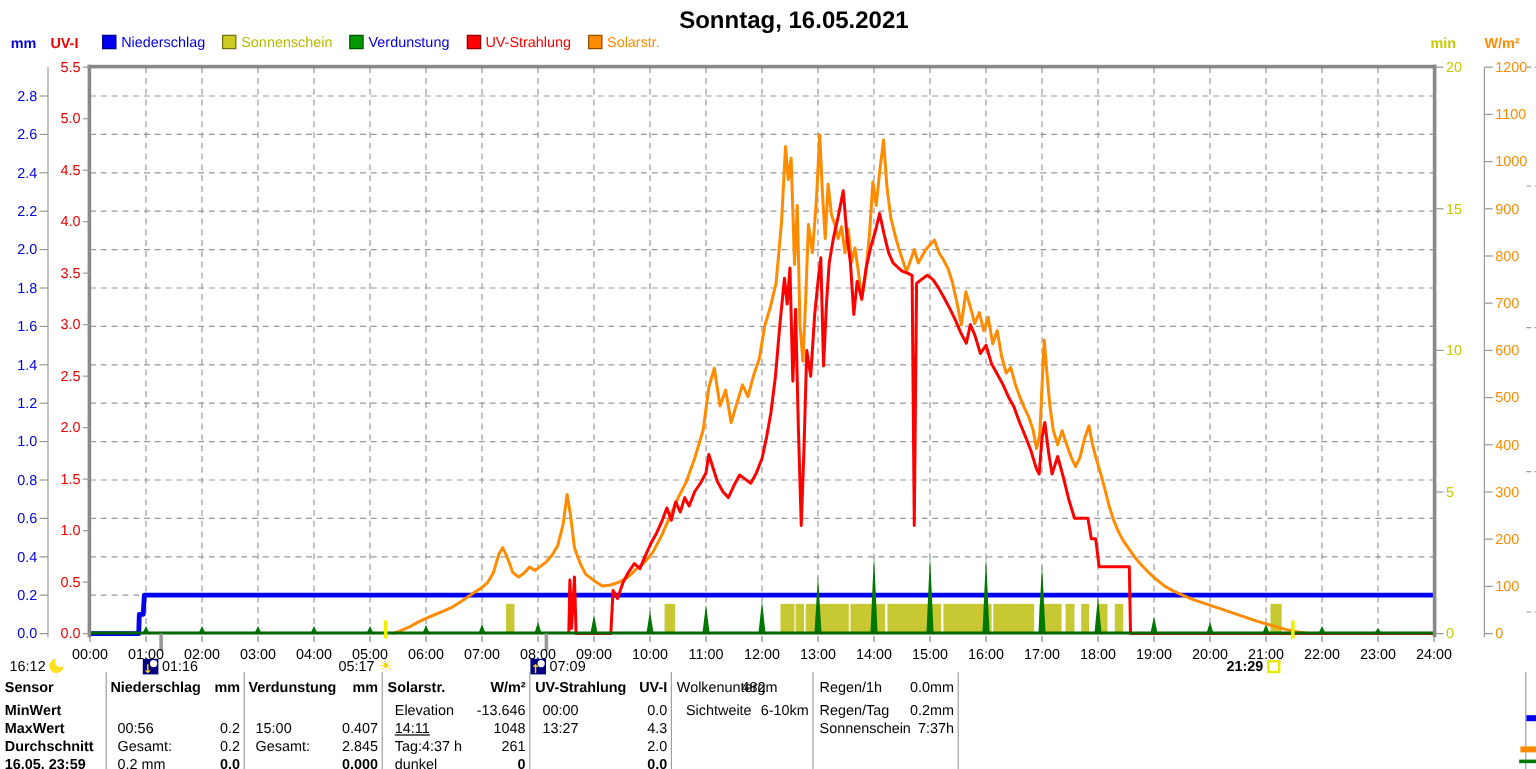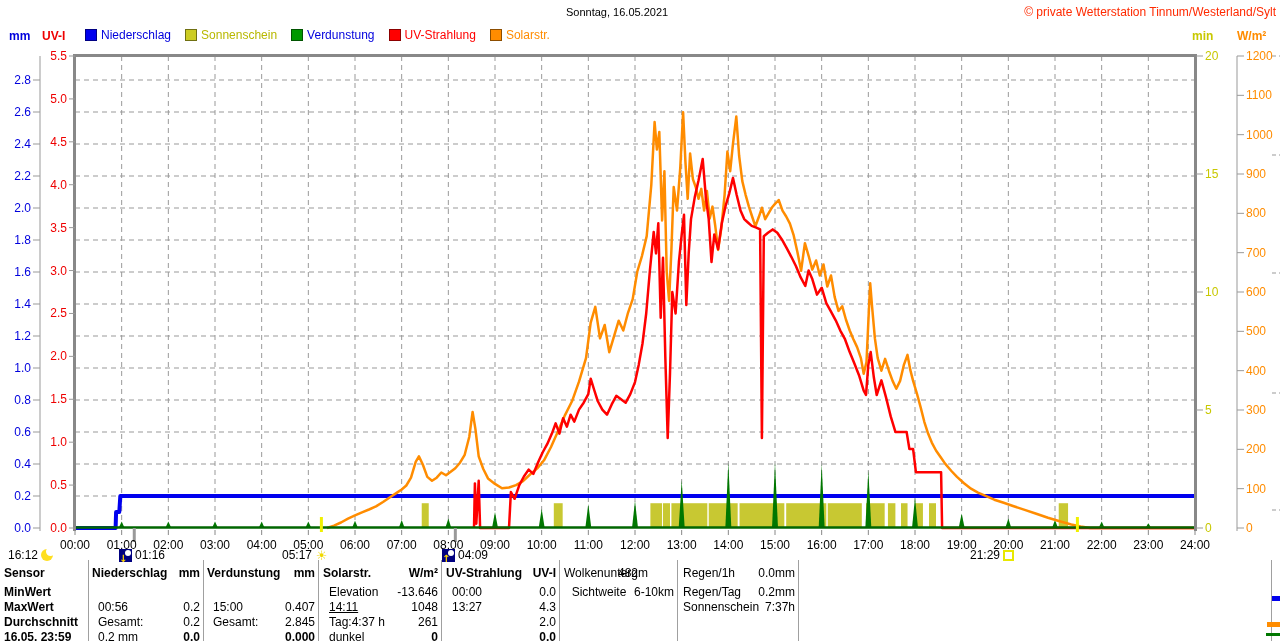--- a/index.html
+++ b/index.html
@@ -1,19 +1,19 @@
 <!DOCTYPE html>
 <html><head>
 <meta charset="utf-8">
 <style>
   html,body{margin:0;padding:0;background:#fff;}
   #app{position:relative;width:1280px;height:641px;background:#fff;overflow:hidden;
        font-family:"Liberation Sans",sans-serif;}
   .abs{position:absolute;}
-  .title{font-size:11px;color:#000;white-space:nowrap;}
+  .title{font-size:20px;color:#000;white-space:nowrap;font-weight:bold;}
   .copyright{font-size:12px;color:#ff2a00;white-space:nowrap;}
   .axisname{font-size:12px;font-weight:bold;white-space:nowrap;}
   .legend{display:flex;gap:14px;align-items:center;font-size:12px;white-space:nowrap;}
   .legend .item{display:flex;align-items:center;gap:4px;}
   .legend .sq{width:12px;height:12px;border:1px solid rgba(0,0,0,.45);box-sizing:border-box;}
   .marker{position:absolute;top:548px;height:14px;display:flex;align-items:center;gap:3px;
           font-size:12px;color:#000;white-space:nowrap;}
   .icon{display:inline-block;position:relative;}
   .moon{width:12px;height:12px;border-radius:50%;background:#ffdf20;}
   .moon:after{content:"";position:absolute;left:5px;top:-2px;width:9px;height:9px;border-radius:50%;background:#fff;}
@@ -26,21 +26,20 @@
   .cell{font-size:12px;color:#000;white-space:nowrap;}
   .cell.b{font-weight:bold;}
   .sep{position:absolute;width:1px;background:#a0a0a0;}
   svg text{font-family:"Liberation Sans",sans-serif;}
 </style>
 </head>
 <body>
 
 <div id="app">
   <div class="abs title" style="left:566px;top:6px;">Sonntag, 16.05.2021</div>
-  <div class="abs copyright" style="right:4px;top:5px;">© private Wetterstation Tinnum/Westerland/Sylt</div>
 
   <div class="abs axisname" style="left:9px;top:29px;color:#0000dd;">mm</div>
   <div class="abs axisname" style="left:42px;top:29px;color:#ee0000;">UV-I</div>
   <div class="abs axisname" style="left:1192px;top:29px;color:#c8c800;">min</div>
   <div class="abs axisname" style="left:1237px;top:29px;color:#ff8c00;">W/m²</div>
 
   <div class="abs legend" style="left:85px;top:28px;">
       <div class="item">
         <span class="sq" style="background: rgb(0, 0, 238);"></span>
         <span style="color: rgb(0, 0, 221);">Niederschlag</span>
@@ -313,23 +312,23 @@
       </div>
       <div class="marker" style="left: 282px; text-align: center;">
         <span>05:17</span>
         <span class="icon sun">☀</span>
       </div>
       <div class="marker" style="left: 442px;">
         <span class="icon navybox">
           <span class="mn"></span>
           <span class="ar">↑</span>
         </span>
-        <span>04:09</span>
-      </div>
-      <div class="marker" style="left: 970px;">
+        <span>07:09</span>
+      </div>
+      <div class="marker" style="left: 1022px; font-weight: bold;">
         <span>21:29</span>
         <span class="icon sunset"></span>
       </div>
     </div>
   <div id="table">
       <div class="cell b" style="position: absolute; top: 566px; left: 4px; width: 84px; text-align: left;">Sensor</div>
       <div class="cell b" style="position: absolute; top: 585px; left: 4px; width: 84px; text-align: left;">MinWert</div>
       <div class="cell b" style="position: absolute; top: 600px; left: 4px; width: 84px; text-align: left;">MaxWert</div>
       <div class="cell b" style="position: absolute; top: 615px; left: 4px; width: 84px; text-align: left;">Durchschnitt</div>
       <div class="cell b" style="position: absolute; top: 630px; left: 4px; width: 84px; text-align: left;">16.05. 23:59</div>

